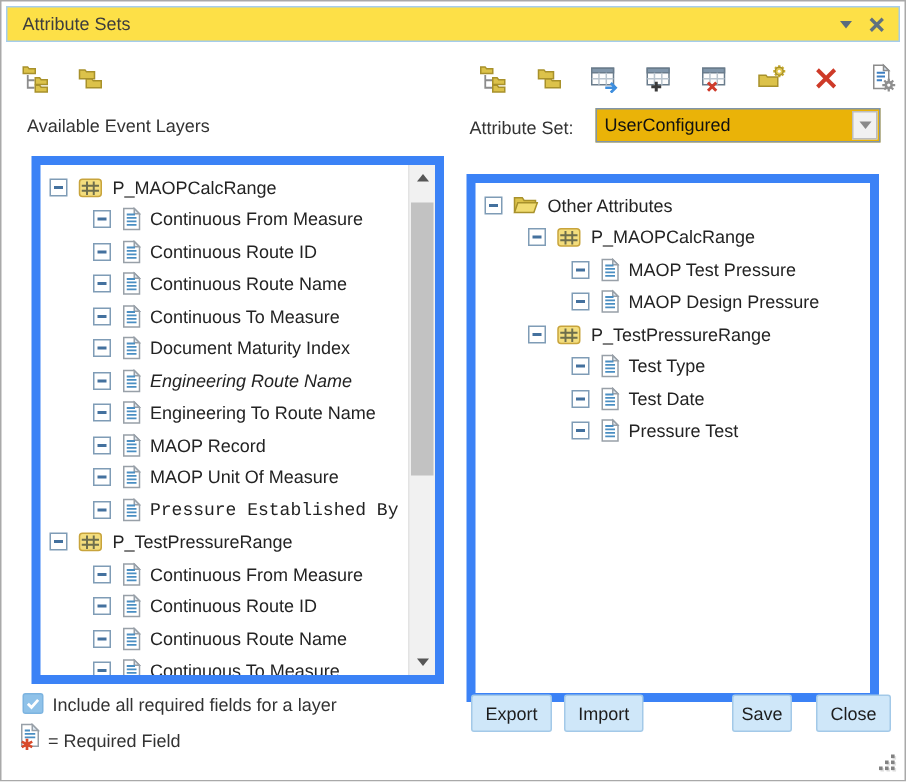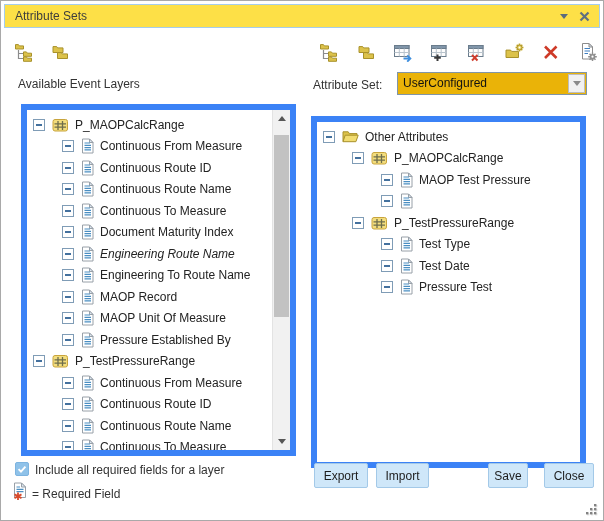--- a/index.html
+++ b/index.html
@@ -294,21 +294,21 @@
           <span class="expbox"></span>
           <span class="ticon">
             <svg width="13" height="16" viewBox="0 0 13 16">
               <path d="M1.5 1 H8.5 L12 4.5 V15 H1.5 Z" fill="#fff" stroke="#98a0a8"></path>
               <path d="M8.5 1 L12 4.5 H8.5 Z" fill="#dfe9f2" stroke="#98a0a8"></path>
               <path d="M3.5 5 H9 M3.5 7.3 H10 M3.5 9.6 H10 M3.5 11.9 H10" stroke="#4a8ec2" stroke-width="1.2" fill="none"></path>
             </svg>
           </span>
           <span>MAOP Unit Of Measure</span>
         </div>
-        <div class="tree-row" style="padding-left: 35px;">
+        <div class="tree-row" style="padding-left: 35px; font-family: Liberation Mono, monospace;">
           <span class="expbox"></span>
           <span class="ticon">
             <svg width="13" height="16" viewBox="0 0 13 16">
               <path d="M1.5 1 H8.5 L12 4.5 V15 H1.5 Z" fill="#fff" stroke="#98a0a8"></path>
               <path d="M8.5 1 L12 4.5 H8.5 Z" fill="#dfe9f2" stroke="#98a0a8"></path>
               <path d="M3.5 5 H9 M3.5 7.3 H10 M3.5 9.6 H10 M3.5 11.9 H10" stroke="#4a8ec2" stroke-width="1.2" fill="none"></path>
             </svg>
           </span>
           <span>Pressure Established By</span>
         </div>
@@ -413,20 +413,21 @@
         </div>
         <div class="tree-row" style="padding-left: 64px;">
           <span class="expbox"></span>
           <span class="ticon">
             <svg width="13" height="16" viewBox="0 0 13 16">
               <path d="M1.5 1 H8.5 L12 4.5 V15 H1.5 Z" fill="#fff" stroke="#98a0a8"></path>
               <path d="M8.5 1 L12 4.5 H8.5 Z" fill="#dfe9f2" stroke="#98a0a8"></path>
               <path d="M3.5 5 H9 M3.5 7.3 H10 M3.5 9.6 H10 M3.5 11.9 H10" stroke="#4a8ec2" stroke-width="1.2" fill="none"></path>
             </svg>
           </span>
+          <span>MAOP Design Pressure</span>
         </div>
         <div class="tree-row" style="padding-left: 35px;">
           <span class="expbox"></span>
           <span class="ticon">
             <svg width="17" height="14" viewBox="0 0 17 14">
               <rect x="1" y="1.5" width="14.5" height="11.5" rx="2" fill="#f3dd7d" stroke="#c8a43c"></rect>
               <path d="M6 3 V12 M10.5 3 V12 M2.5 5.8 H14 M2.5 9.2 H14" stroke="#6e6e4c" stroke-width="1.3" fill="none"></path>
             </svg>
           </span>
           <span>P_TestPressureRange</span>

